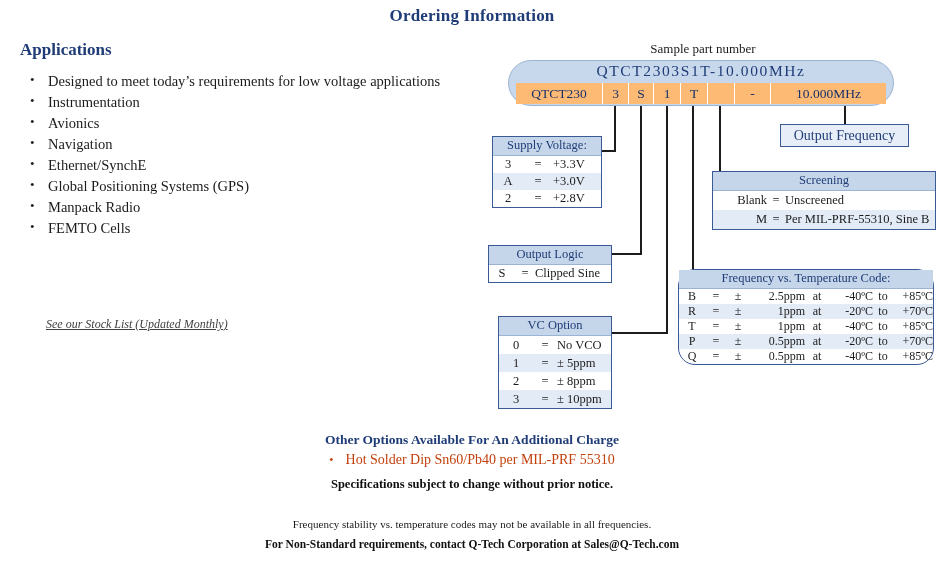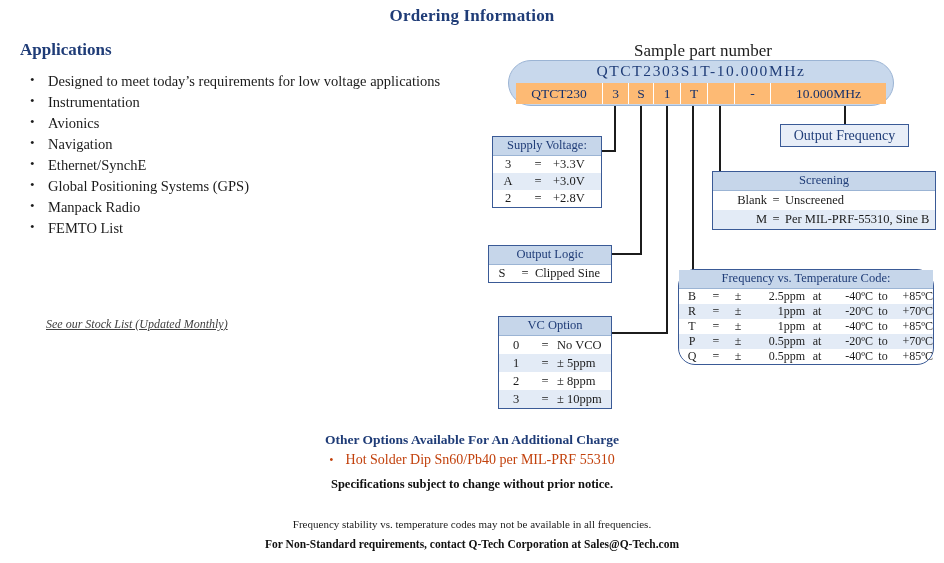--- a/index.html
+++ b/index.html
@@ -38,21 +38,21 @@
 
   
   #stock-link{
     left:46px;top:317px;
     font-size:12px;color:#404040;text-decoration:underline;cursor:pointer;font-style:italic;
   }
 
   
   #sample-caption{
     left:510px;top:41px;width:386px;text-align:center;
-    font-size:17px;color:#1b1b1b;
+    font-size:13px;color:#1b1b1b;
   }
   #partnumber-capsule{
     left:508px;top:60px;width:386px;height:46px;
     background:#c8d8ec;border:1px solid #9bb4d4;border-radius:23px;
     box-sizing:border-box;
   }
   #partnumber-full{
     left:508px;top:62px;width:386px;text-align:center;
     font-size:15.5px;color:#1F3C77;letter-spacing:1.6px;
   }
@@ -172,21 +172,21 @@
 <div class="abs" id="applications-title">Applications</div>
 
 <ul class="abs" id="applications-list">
     <li>Designed to meet today’s requirements for low voltage applications</li>
     <li>Instrumentation</li>
     <li>Avionics</li>
     <li>Navigation</li>
     <li>Ethernet/SynchE</li>
     <li>Global Positioning Systems (GPS)</li>
     <li>Manpack Radio</li>
-    <li>FEMTO List</li>
+    <li>FEMTO Cells</li>
   </ul>
 
 <div class="abs" id="stock-link">See our Stock List (Updated Monthly)</div>
 
 <div class="abs" id="sample-caption">Sample part number</div>
 <div class="abs" id="partnumber-capsule"></div>
 <div class="abs" id="partnumber-full">QTCT2303S1T-10.000MHz</div>
 <div class="abs" id="partnumber-cells">
     <div class="pn-cell" style="width: 86px;">QTCT230</div>
     <div class="pn-cell" style="width: 26px;">3</div>

